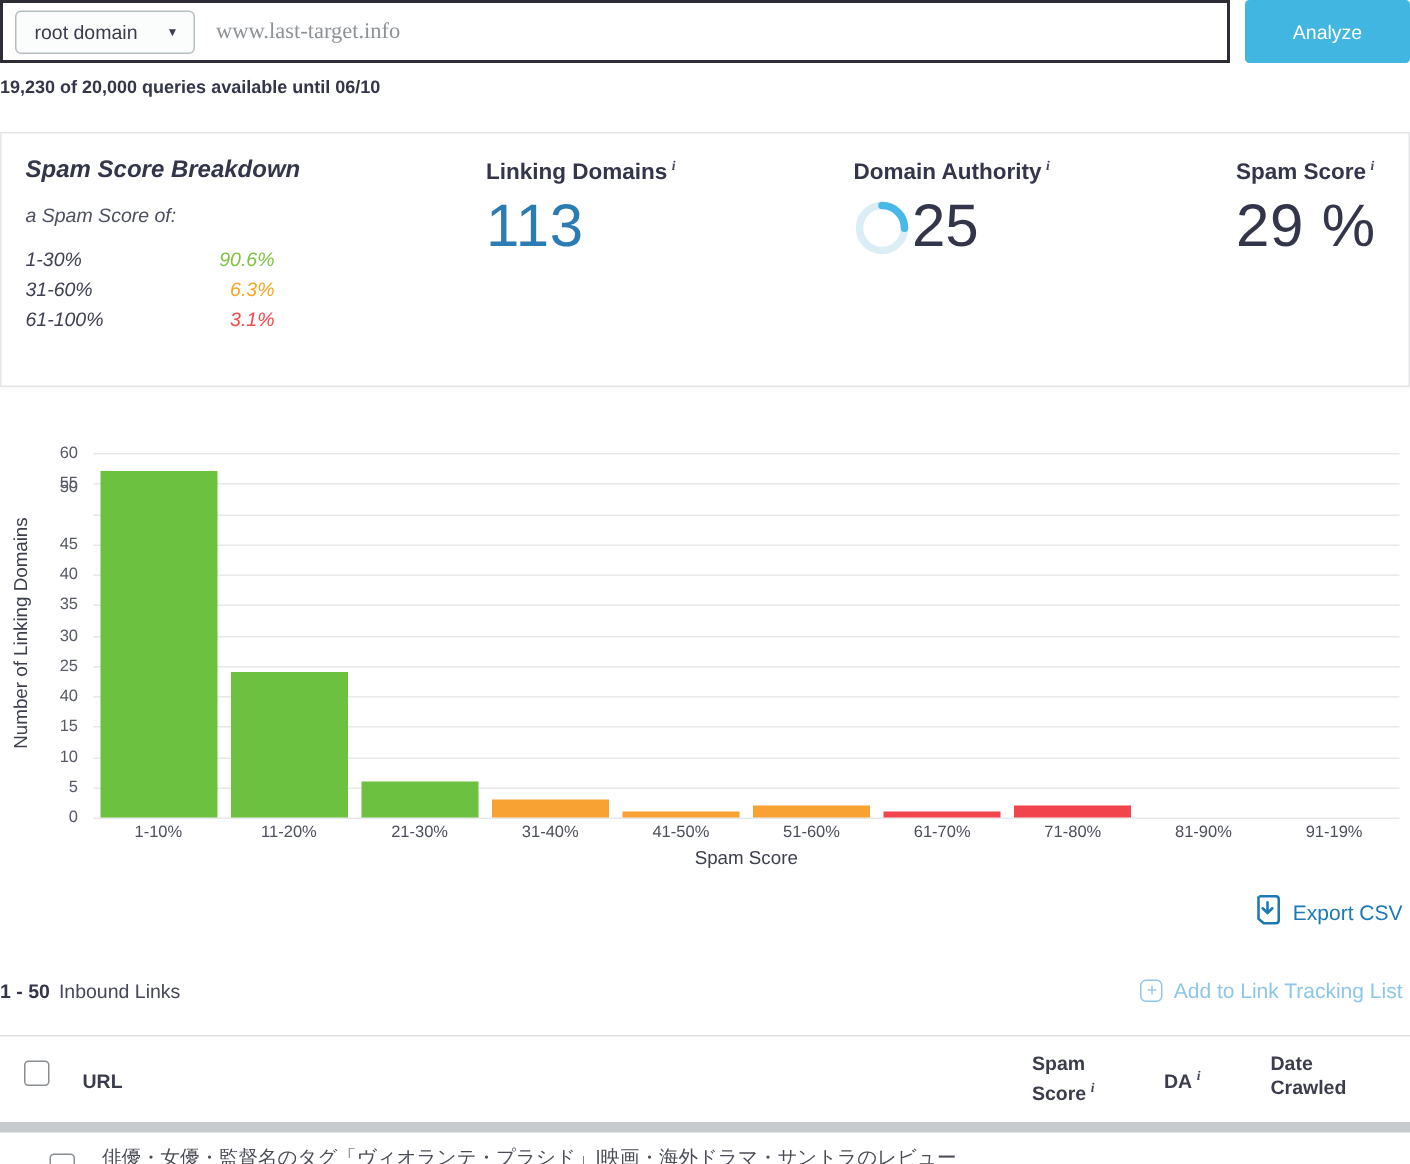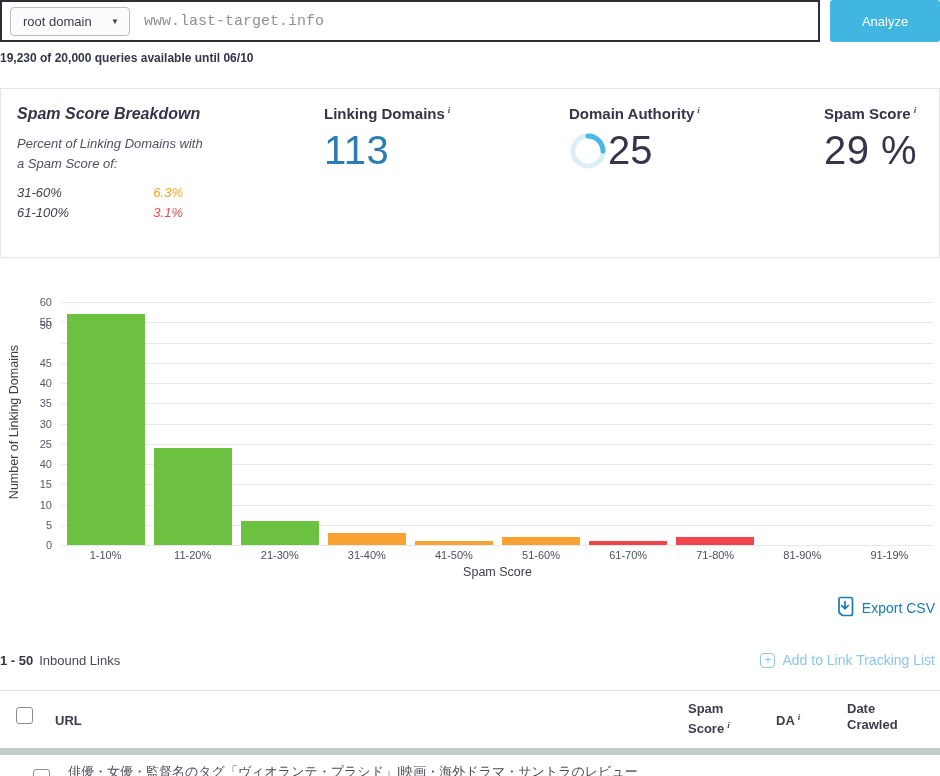--- a/index.html
+++ b/index.html
@@ -16,21 +16,21 @@
   .scope-dd {
     position:absolute; left:8px; top:5px; width:120px; height:29px;
     border:1px solid #b6bec1; border-radius:4px; background:#fbfcfc;
     display:flex; align-items:center; padding:0 10px 0 12px; cursor:pointer;
   }
   .scope-dd .lbl { font-size:13px; color:#3a3c4e; flex:1; }
   .scope-dd .caret { font-size:8px; color:#3a3c4e; }
   .url-input {
     position:absolute; left:142px; top:2px; width:670px; height:34px;
     border:none; outline:none; font-size:15px; color:#8d9297;
-    font-family:Liberation Mono, monospace;
+    font-family:Liberation Serif, serif;
   }
   .analyze-btn {
     left:830px; top:0; width:110px; height:42px; border:none; border-radius:3px;
     background:#41b6e0; color:#fff; font-size:13px; cursor:pointer;
     font-family:"Liberation Sans","DejaVu Sans",sans-serif;
   }
   .quota { left:0; top:51px; font-size:12px; font-weight:bold; color:#33354a;text-align:right; }
 
   
   .panel {
@@ -102,24 +102,27 @@
   </div>
   <input class="url-input" type="text" value="www.last-target.info" style="">
 </div>
 <button class="abs analyze-btn">Analyze</button>
 <div class="abs quota">19,230 of 20,000 queries available until 06/10</div>
 
 <div class="abs panel">
   <div class="bd">
     <div class="bd-title">Spam Score Breakdown</div>
     <div class="bd-desc">
-      <div>Percent of Linking Domains with</div>
       <div>a Spam Score of:</div>
     </div>
     <div class="bd-rows">
+        <div class="bd-row">
+          <span class="bd-label">1-30%</span>
+          <span class="bd-value" style="color: rgb(130, 195, 65);">90.6%</span>
+        </div>
         <div class="bd-row">
           <span class="bd-label">31-60%</span>
           <span class="bd-value" style="color: rgb(245, 166, 35);">6.3%</span>
         </div>
         <div class="bd-row">
           <span class="bd-label">61-100%</span>
           <span class="bd-value" style="color: rgb(244, 71, 77);">3.1%</span>
         </div>
       </div>
   </div>

